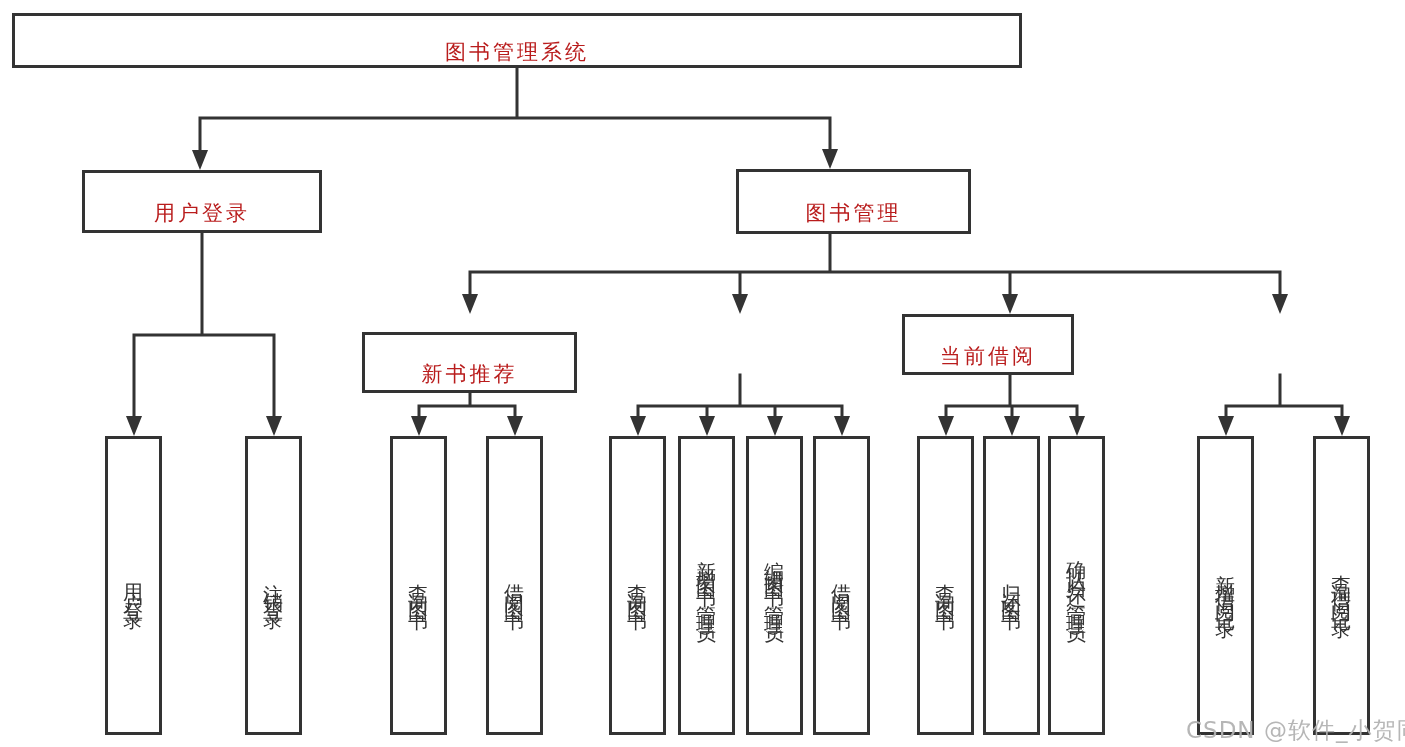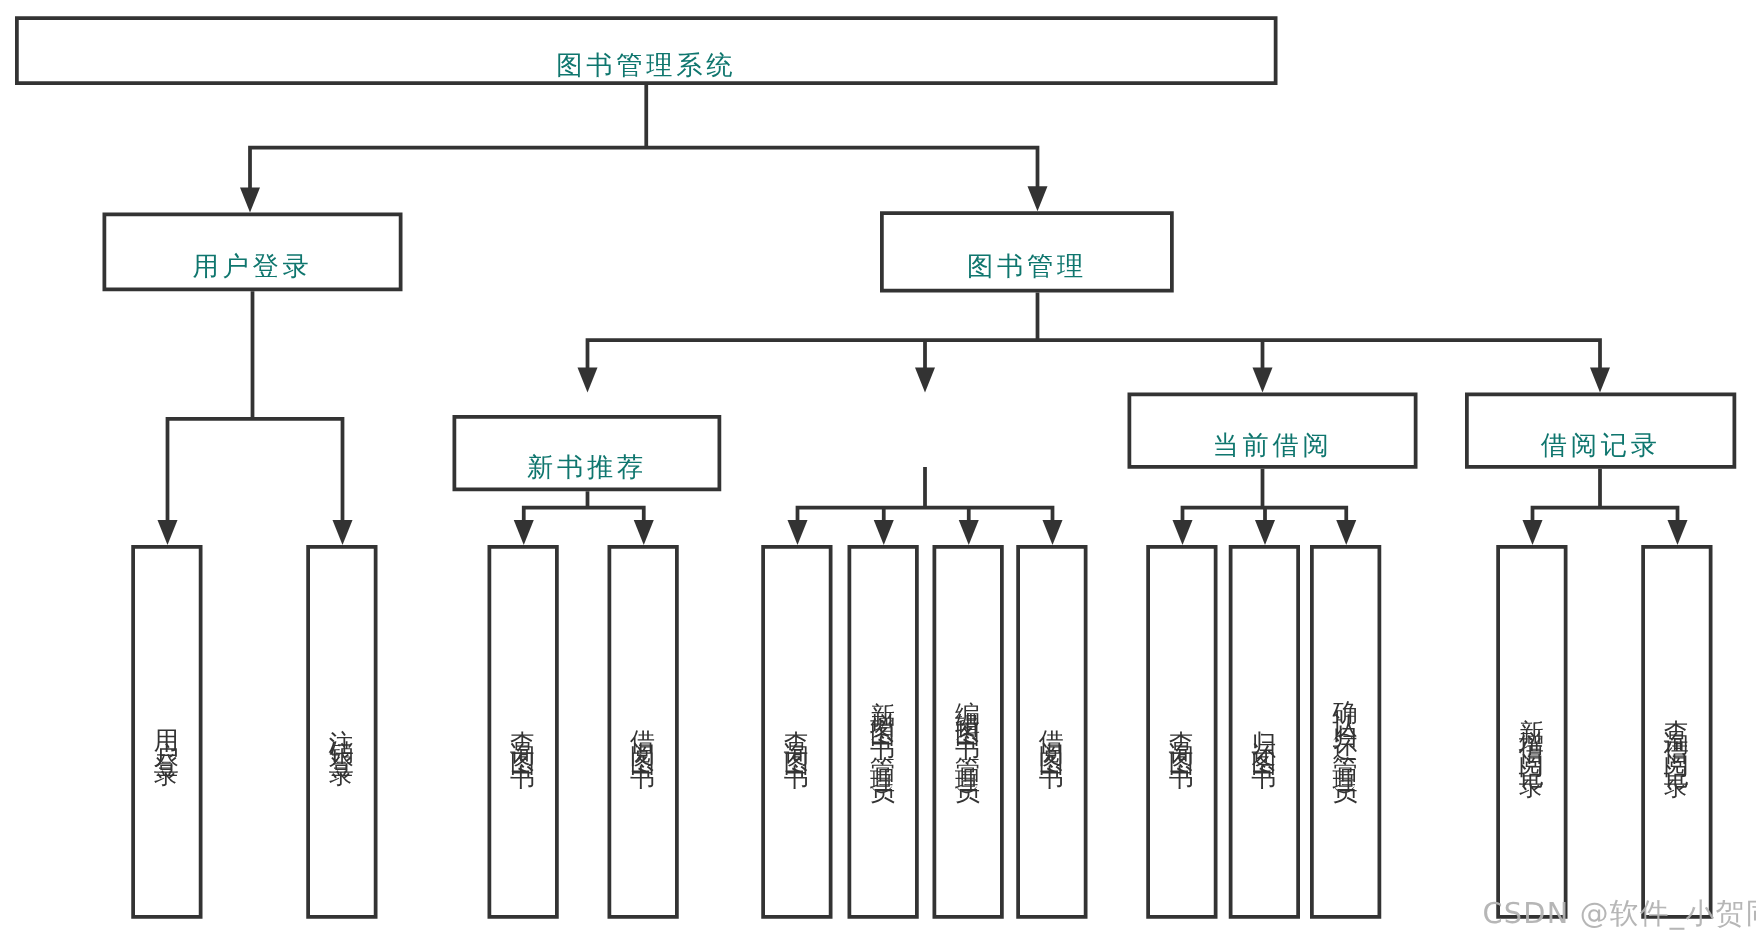--- a/index.html
+++ b/index.html
@@ -29,21 +29,21 @@
     background: #ffffff;
     display: flex;
     align-items: center;
     justify-content: center;
     z-index: 2;
   }
   .hlabel {
     font-size: 21px;
     letter-spacing: 3px;
     white-space: nowrap;
-    color: #0f766e;
+    color: #b91c1c;
     margin-top: 22px;
   }
   .leaf {
     top: 436px;
     width: 57px;
     height: 299px;
   }
   .vtext {
     writing-mode: vertical-rl;
     text-orientation: mixed;
@@ -108,32 +108,29 @@
     </g>
   </svg>
 
   <div class="box" style="left:12px; top:13px; width:1010px; height:55px;">
     <span class="hlabel">图书管理系统</span>
   </div>
 
   <div class="box" style="left:82px; top:170px; width:240px; height:63px;">
     <span class="hlabel">用户登录</span>
   </div>
-  <div class="box" style="left:704px; top:169px; width:235px; height:65px;">
+  <div class="box" style="left:736px; top:169px; width:235px; height:65px;">
     <span class="hlabel">图书管理</span>
   </div>
 
   <div class="box" style="left:362px; top:332px; width:215px; height:61px;">
     <span class="hlabel">新书推荐</span>
   </div>
-  <div class="box" style="left:902px; top:314px; width:232px; height:61px;">
+  <div class="box" style="left:902px; top:314px; width:172px; height:61px;">
     <span class="hlabel">当前借阅</span>
-  </div>
-  <div class="box" style="left:1172px; top:314px; width:217px; height:61px;">
-    <span class="hlabel">借阅记录</span>
   </div>
 
   <div class="box leaf" style="left:105px;">
     <span class="vtext">用户登录</span>
   </div>
   <div class="box leaf" style="left:245px;">
     <span class="vtext">注销登录</span>
   </div>
 
   <div class="box leaf" style="left:390px;">

